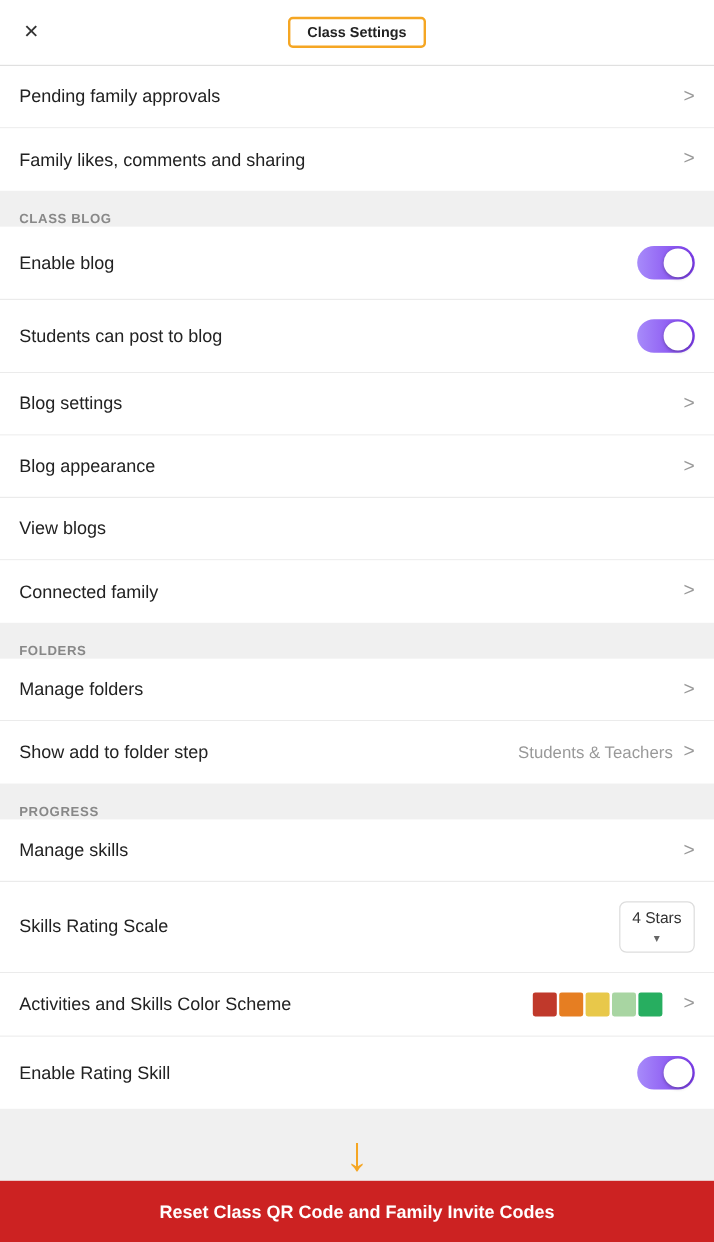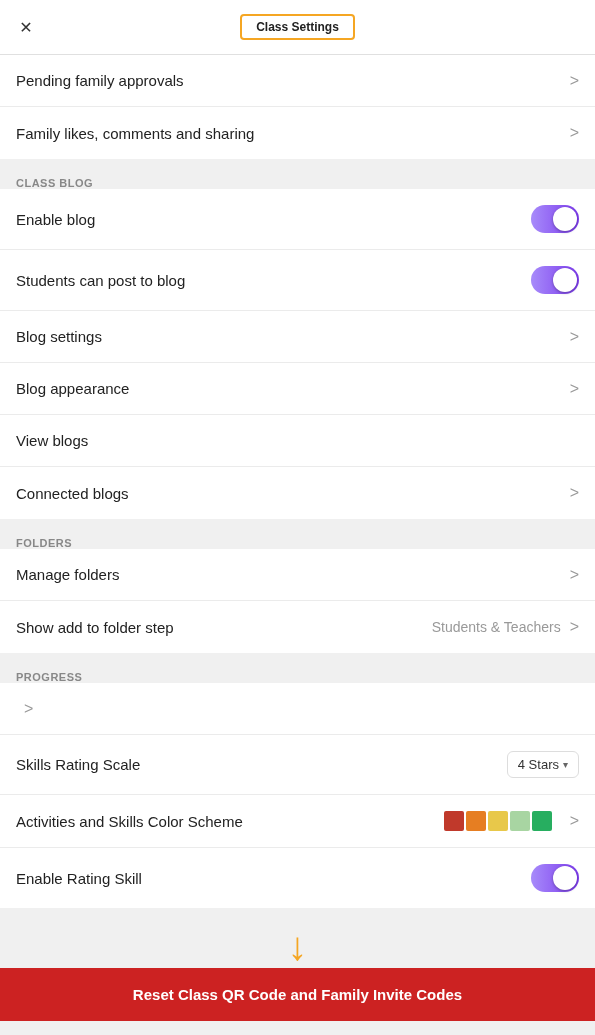--- a/index.html
+++ b/index.html
@@ -140,20 +140,21 @@
       display: flex;
       align-items: center;
       border: 1px solid #ddd;
       border-radius: 6px;
       padding: 5px 10px;
       font-size: 13px;
       color: #333;
       background: white;
       cursor: pointer;
       gap: 4px;
+      flex-direction: column;
     }
 
     .stars-dropdown .caret {
       font-size: 10px;
       color: #666;
     }
 
     
     .color-swatches {
       display: flex;
@@ -262,21 +263,21 @@
         <span class="row-chevron">&gt;</span>
       </div>
       <div class="row-item">
         <span class="row-label">Blog appearance</span>
         <span class="row-chevron">&gt;</span>
       </div>
       <div class="row-item">
         <span class="row-label">View blogs</span>
       </div>
       <div class="row-item">
-        <span class="row-label">Connected blogs</span>
+        <span class="row-label">Connected family</span>
         <span class="row-chevron">&gt;</span>
       </div>
     </div>
 
     <div class="section-gap"></div>
 
     <div class="section-label">FOLDERS</div>
     <div class="rows-block">
       <div class="row-item">
         <span class="row-label">Manage folders</span>
@@ -287,20 +288,21 @@
         <span class="sub-value">Students &amp; Teachers</span>
         <span class="row-chevron">&gt;</span>
       </div>
     </div>
 
     <div class="section-gap"></div>
 
     <div class="section-label">PROGRESS</div>
     <div class="rows-block">
       <div class="row-item">
+        <span class="row-label">Manage skills</span>
         <span class="row-chevron">&gt;</span>
       </div>
       <div class="row-item">
         <span class="row-label">Skills Rating Scale</span>
         <div class="stars-dropdown">
           <span>4 Stars</span>
           <span class="caret">▾</span>
         </div>
       </div>
       <div class="row-item">

